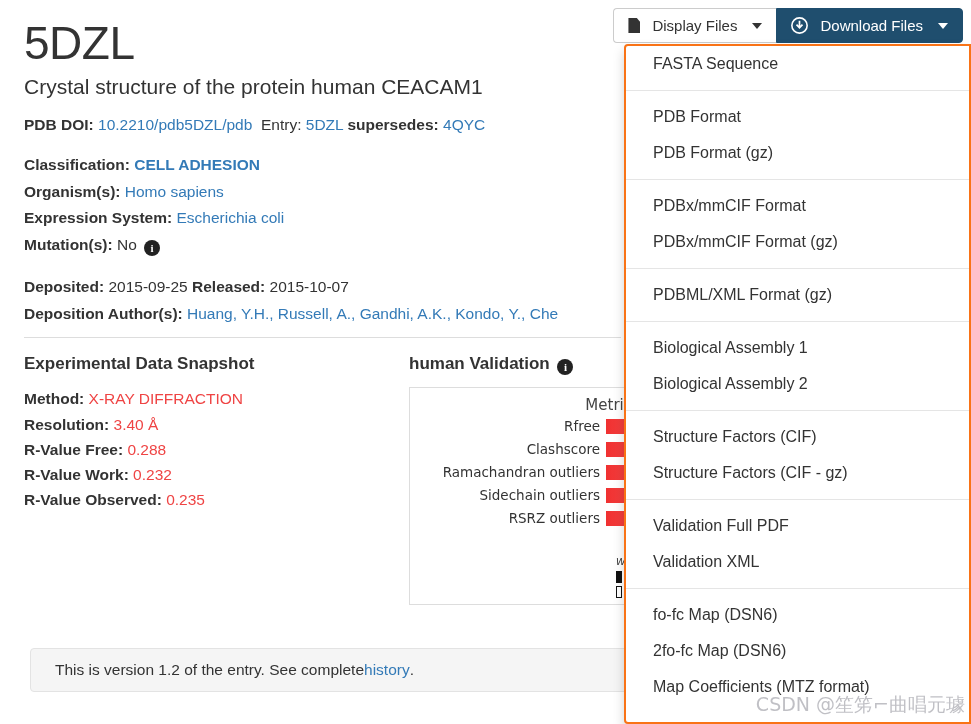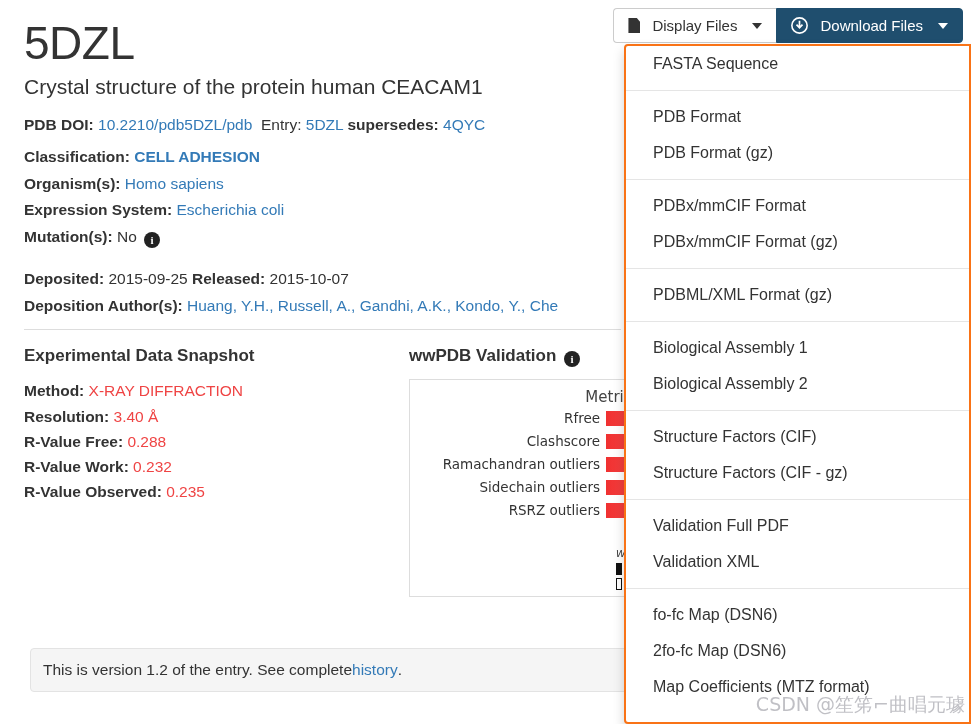--- a/index.html
+++ b/index.html
@@ -30,21 +30,21 @@
     width: 12px; height: 15px; background: currentColor; display: inline-block;
     clip-path: polygon(0 0, 70% 0, 100% 28%, 100% 100%, 0 100%);
   }
   .ico-dl { width: 17px; height: 17px; display: inline-block; }
 
   
   .content { position: absolute; left: 24px; top: 18px; width: 600px; }
   h1.entry-id { font-size: 46px; font-weight: 400; color: #333; margin: 0 0 6px 0; line-height: 1.1; letter-spacing: -0.5px;}
   .entry-title { font-size: 21px; font-weight: 400; color: #333; margin: 0 0 14px 0; }
   .meta-line { font-size: 15.5px; color: #333; margin-bottom: 3px; line-height: 1.52; }
-  .meta-line.spaced { margin-bottom: 9px; }
+  .meta-line.spaced { margin-bottom: 17px; }
   .lbl { font-weight: bold; }
   a.lnk { color: #337ab7; text-decoration: none; }
   a.lnk.bold { font-weight: bold; }
   .gap-block { height: 16px; }
   .info-badge {
     display: inline-block; width: 16px; height: 16px; border-radius: 50%;
     background: #222; color: #fff; font-size: 11px; line-height: 16px;
     text-align: center; font-weight: bold; font-family: "Liberation Serif", serif;
     vertical-align: -2px; margin-left: 3px;
   }
@@ -73,21 +73,21 @@
                 font-size: 9.5px; color: #333; font-family: "DejaVu Sans", sans-serif; }
   .val-legend .worse { font-style: italic; margin-bottom: 4px; }
   .leg-item { display: flex; align-items: center; gap: 4px; margin-top: 3px; }
   .leg-sw-filled { width: 6px; height: 12px; background: #111; }
   .leg-sw-open { width: 6px; height: 12px; border: 1.5px solid #111; background: #fff; }
 
   
   .version-bar {
     position: absolute; left: 30px; top: 648px; width: 618px; height: 44px;
     background: #f5f5f5; border: 1px solid #e3e3e3; border-radius: 4px;
-    display: flex; align-items: center; padding-left: 12px;
+    display: flex; align-items: center; padding-left: 24px;
     font-size: 15.5px; color: #333;
   }
 
   
   .dropdown {
     position: absolute; left: 624px; top: 44px; width: 347px; height: 680px;
     background: #fff; border: 2px solid #f97316; border-radius: 4px 0 0 4px;
     box-shadow: 0 6px 12px rgba(0,0,0,.175); z-index: 10; overflow: hidden;
   }
   .dd-item { font-size: 16px; color: #333; padding: 9px 20px 9px 27px; cursor: pointer; white-space: nowrap; }
@@ -189,21 +189,21 @@
           <span class="dat-val">0.232</span>
         </div>
         <div class="dat-line">
           <span class="lbl">R-Value Observed:</span>
           <span class="dat-val">0.235</span>
         </div>
       </div>
 
       <div class="col-right">
         <div class="sect-title">
-          <span>wwPDB Validation</span>
+          <span>human Validation</span>
           <span class="info-badge">i</span>
         </div>
         <div class="val-box">
           <div class="val-head">Metric</div>
           <div id="val-rows">
               <div class="val-row">
                 <div class="val-name">Rfree</div>
                 <div class="val-bar" style="width: 128px; background: linear-gradient(90deg, rgb(240, 48, 48) 0%, rgb(255, 96, 96) 45%, rgb(240, 48, 48) 100%);">
                   <div class="val-mark" style="left: 107.52px; background: rgb(17, 17, 17);"></div>
                 </div>

